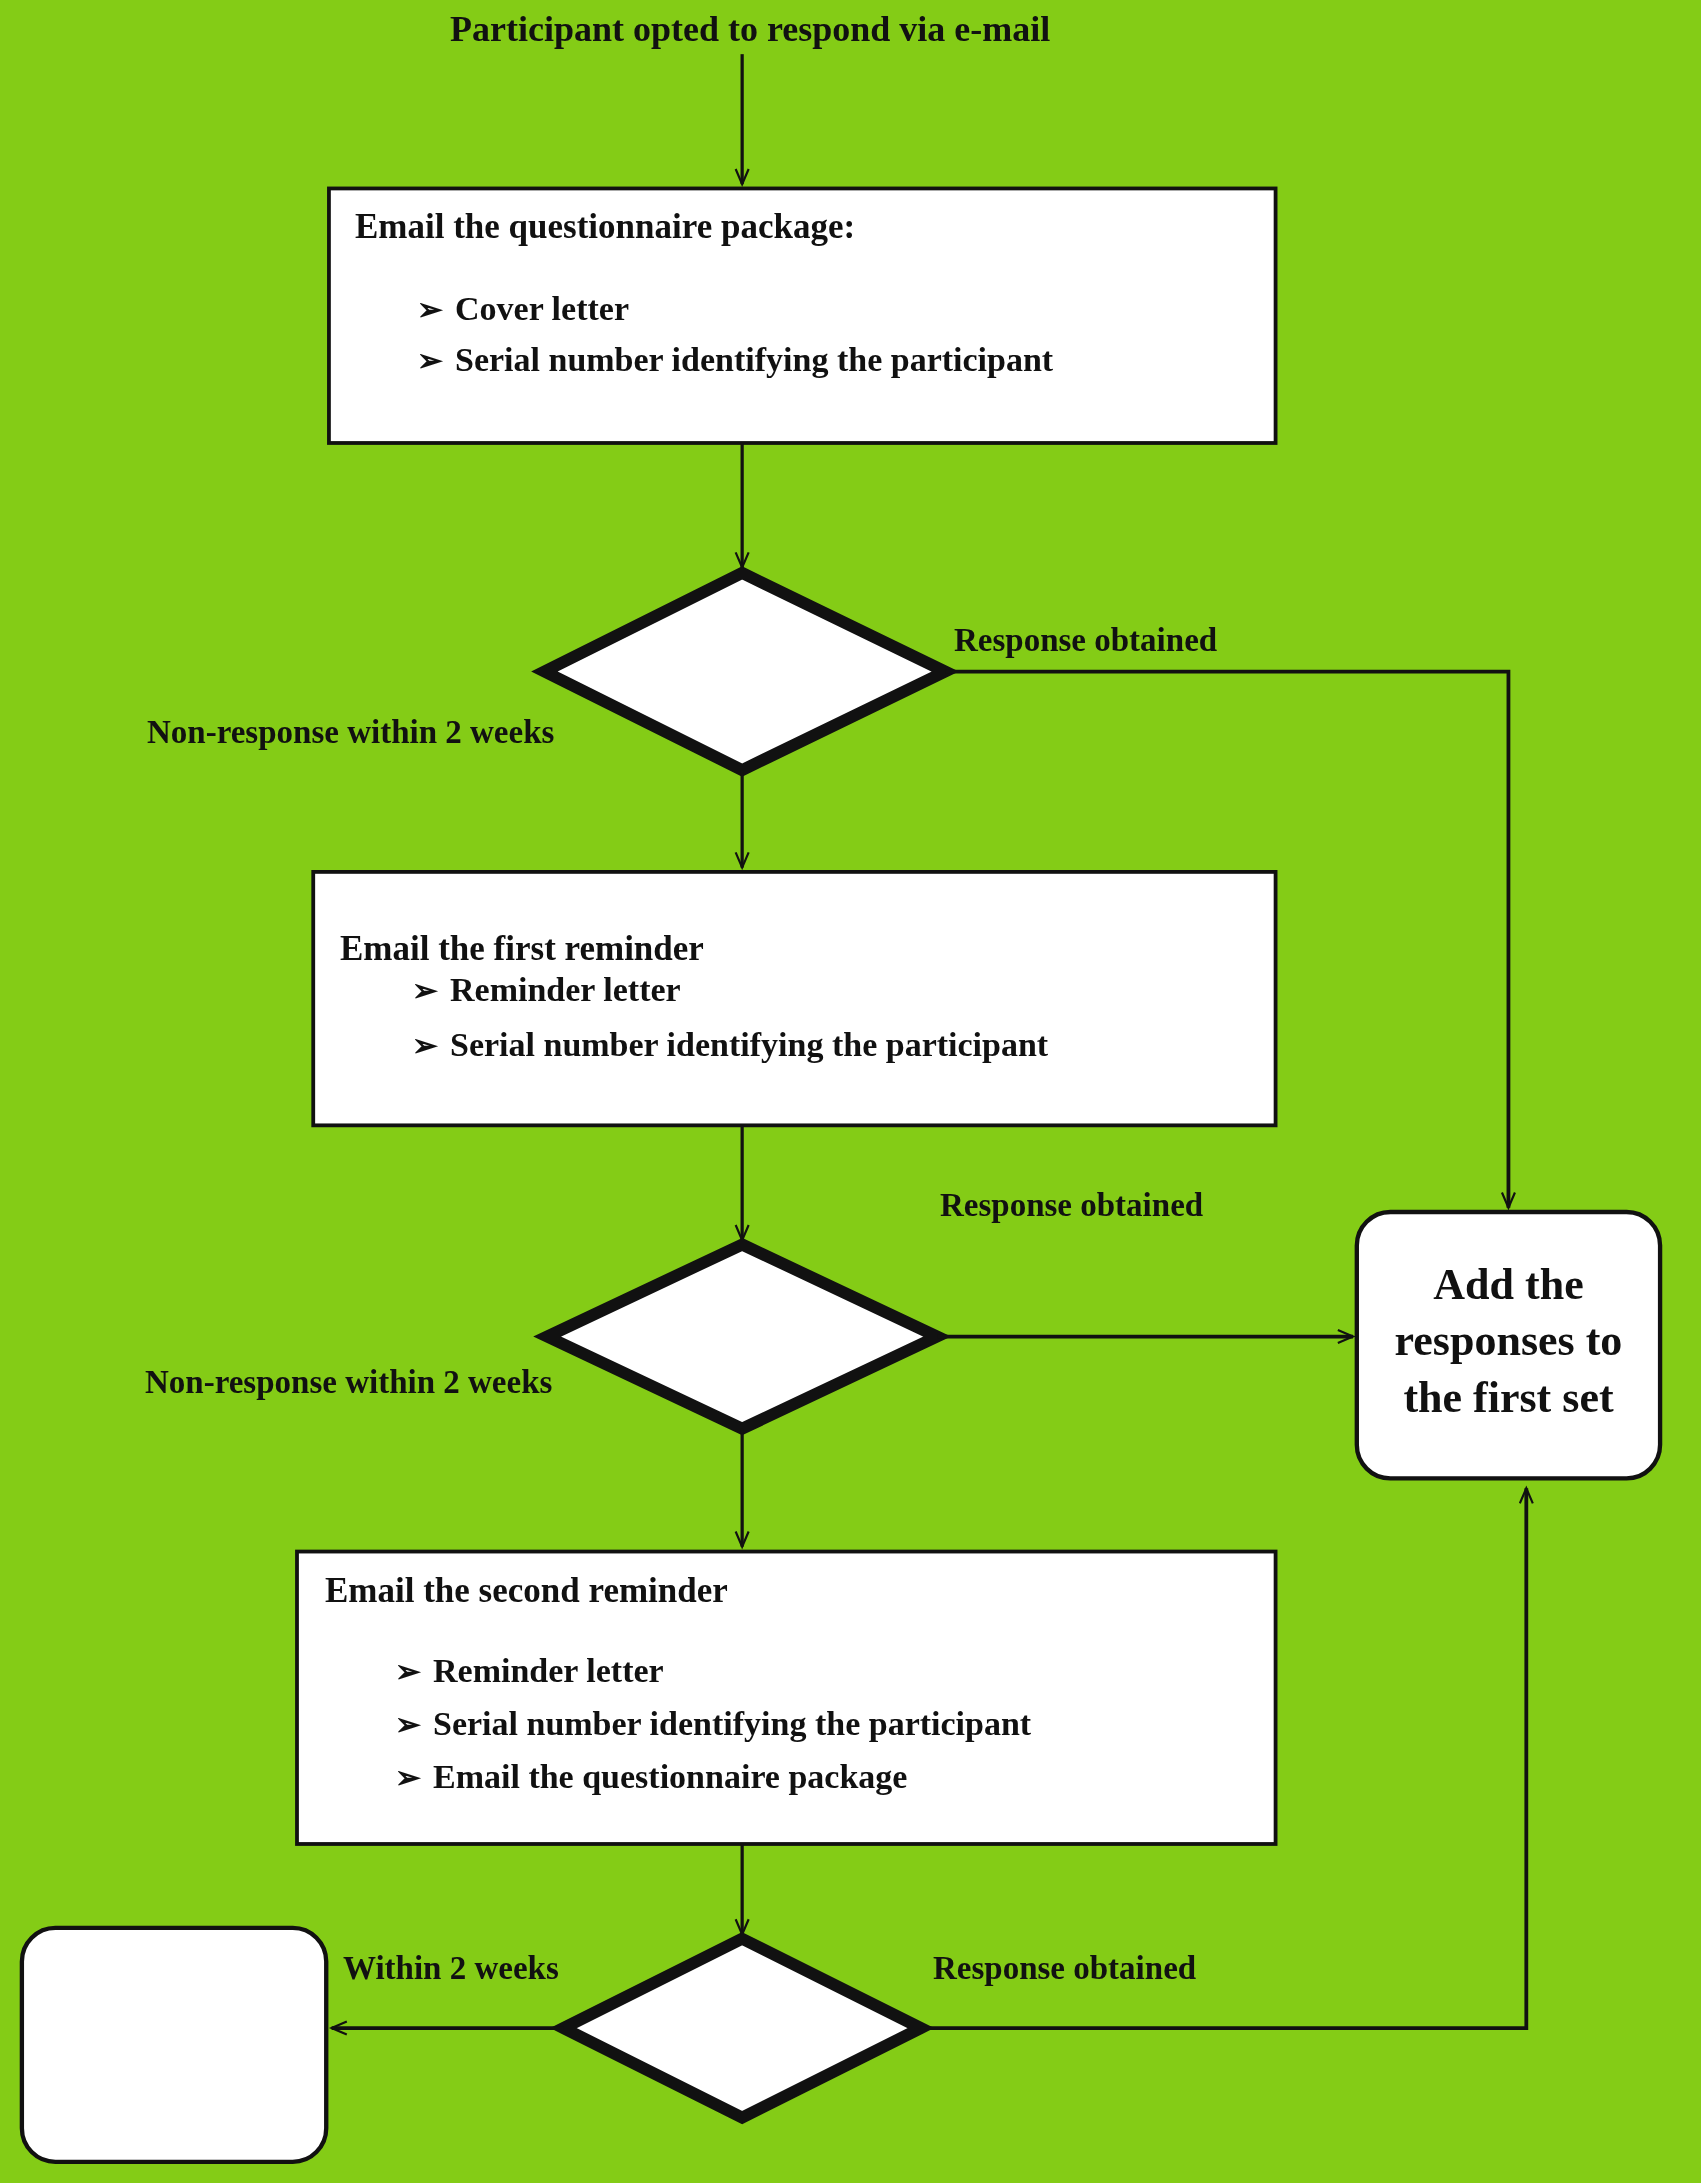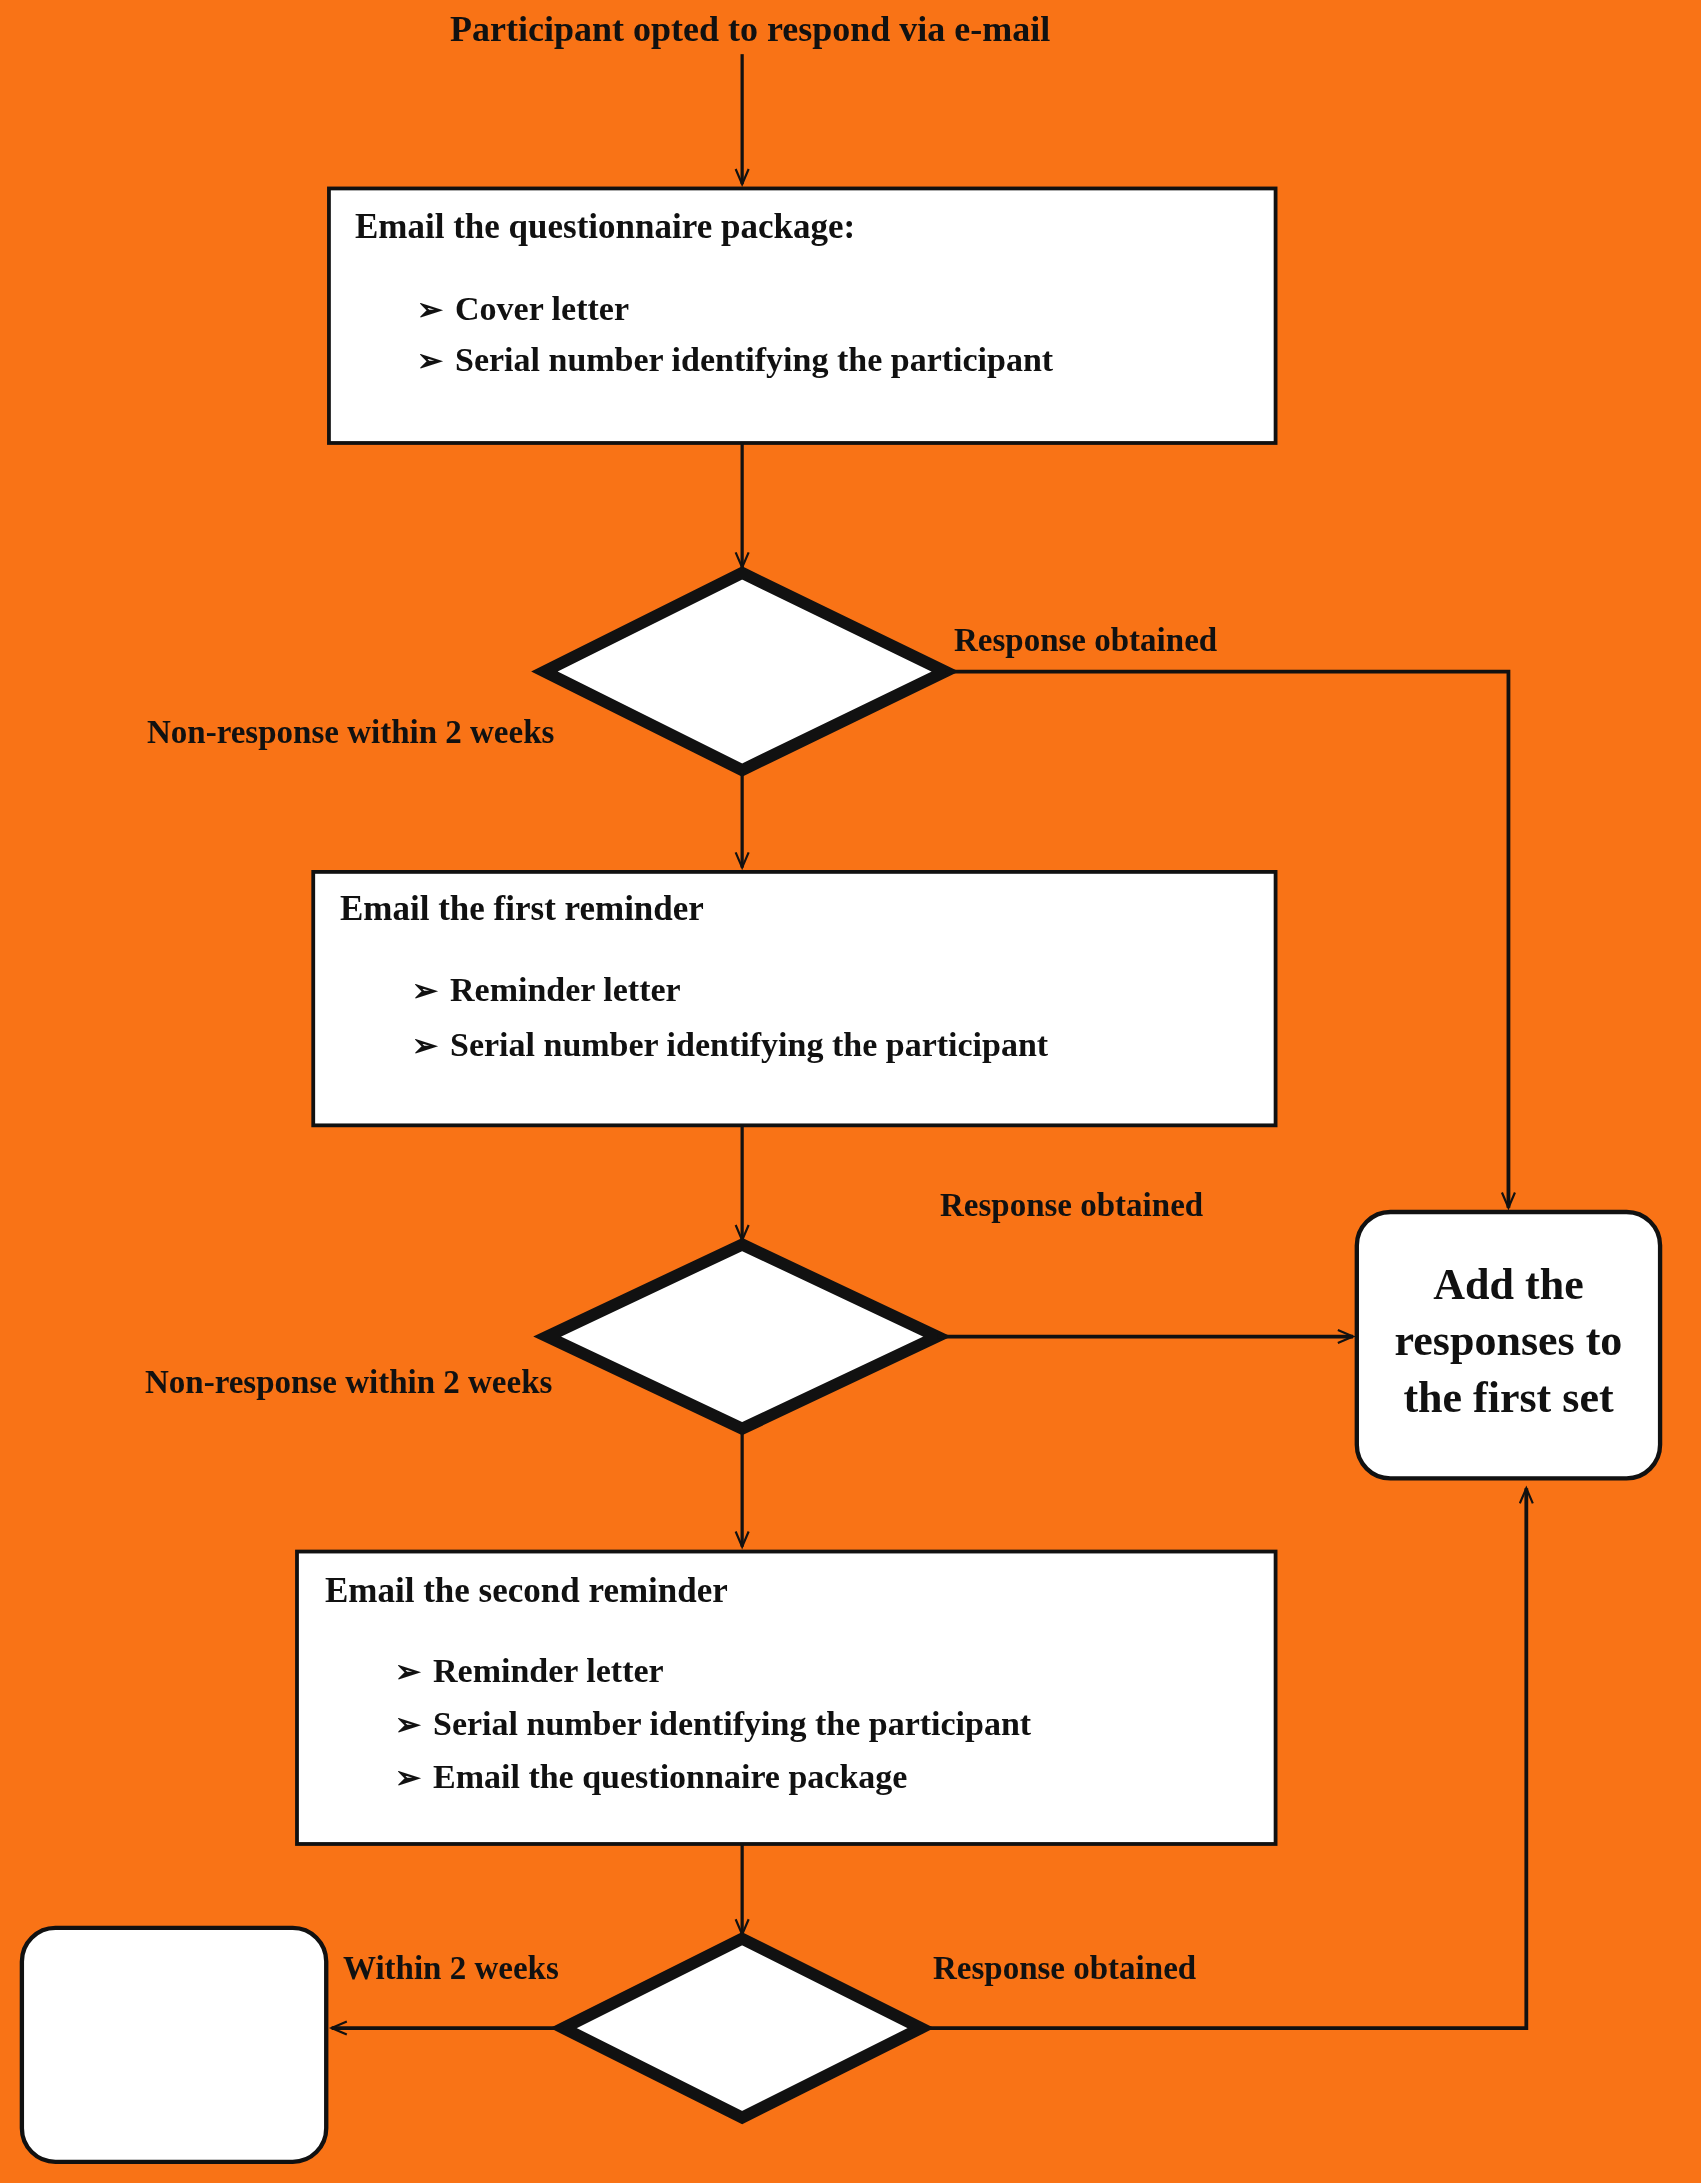--- a/index.html
+++ b/index.html
@@ -4,21 +4,21 @@
 <style>
   html, body {
     margin: 0;
     padding: 0;
     background: #ffffff;
   }
   #stage {
     position: relative;
     width: 1702px;
     height: 2183px;
-    background: #f97316;
+    background: #84cc16;
     font-family: "Liberation Serif", "DejaVu Serif", serif;
     overflow: hidden;
   }
   svg#flow {
     position: absolute;
     top: 0; left: 0;
     width: 1702px;
     height: 2183px;
   }
   .node-text {
@@ -134,21 +134,21 @@
     <span class="bullet-label">Cover letter</span>
   </div>
   <div class="bullet-row" style="left:417px; top:341px;">
     <span class="bullet-glyph">➢</span>
     <span class="bullet-label">Serial number identifying the participant</span>
   </div>
 
   <div class="edge-label" style="left:954px; top:622px;">Response obtained</div>
   <div class="edge-label" style="left:147px; top:714px;">Non-response within 2 weeks</div>
 
-  <div class="node-text proc-title" style="left:340px; top:888px;">Email the first reminder</div>
+  <div class="node-text proc-title" style="left:340px; top:928px;">Email the first reminder</div>
   <div class="bullet-row" style="left:412px; top:971px;">
     <span class="bullet-glyph">➢</span>
     <span class="bullet-label">Reminder letter</span>
   </div>
   <div class="bullet-row" style="left:412px; top:1026px;">
     <span class="bullet-glyph">➢</span>
     <span class="bullet-label">Serial number identifying the participant</span>
   </div>
 
   <div class="edge-label" style="left:940px; top:1187px;">Response obtained</div>

